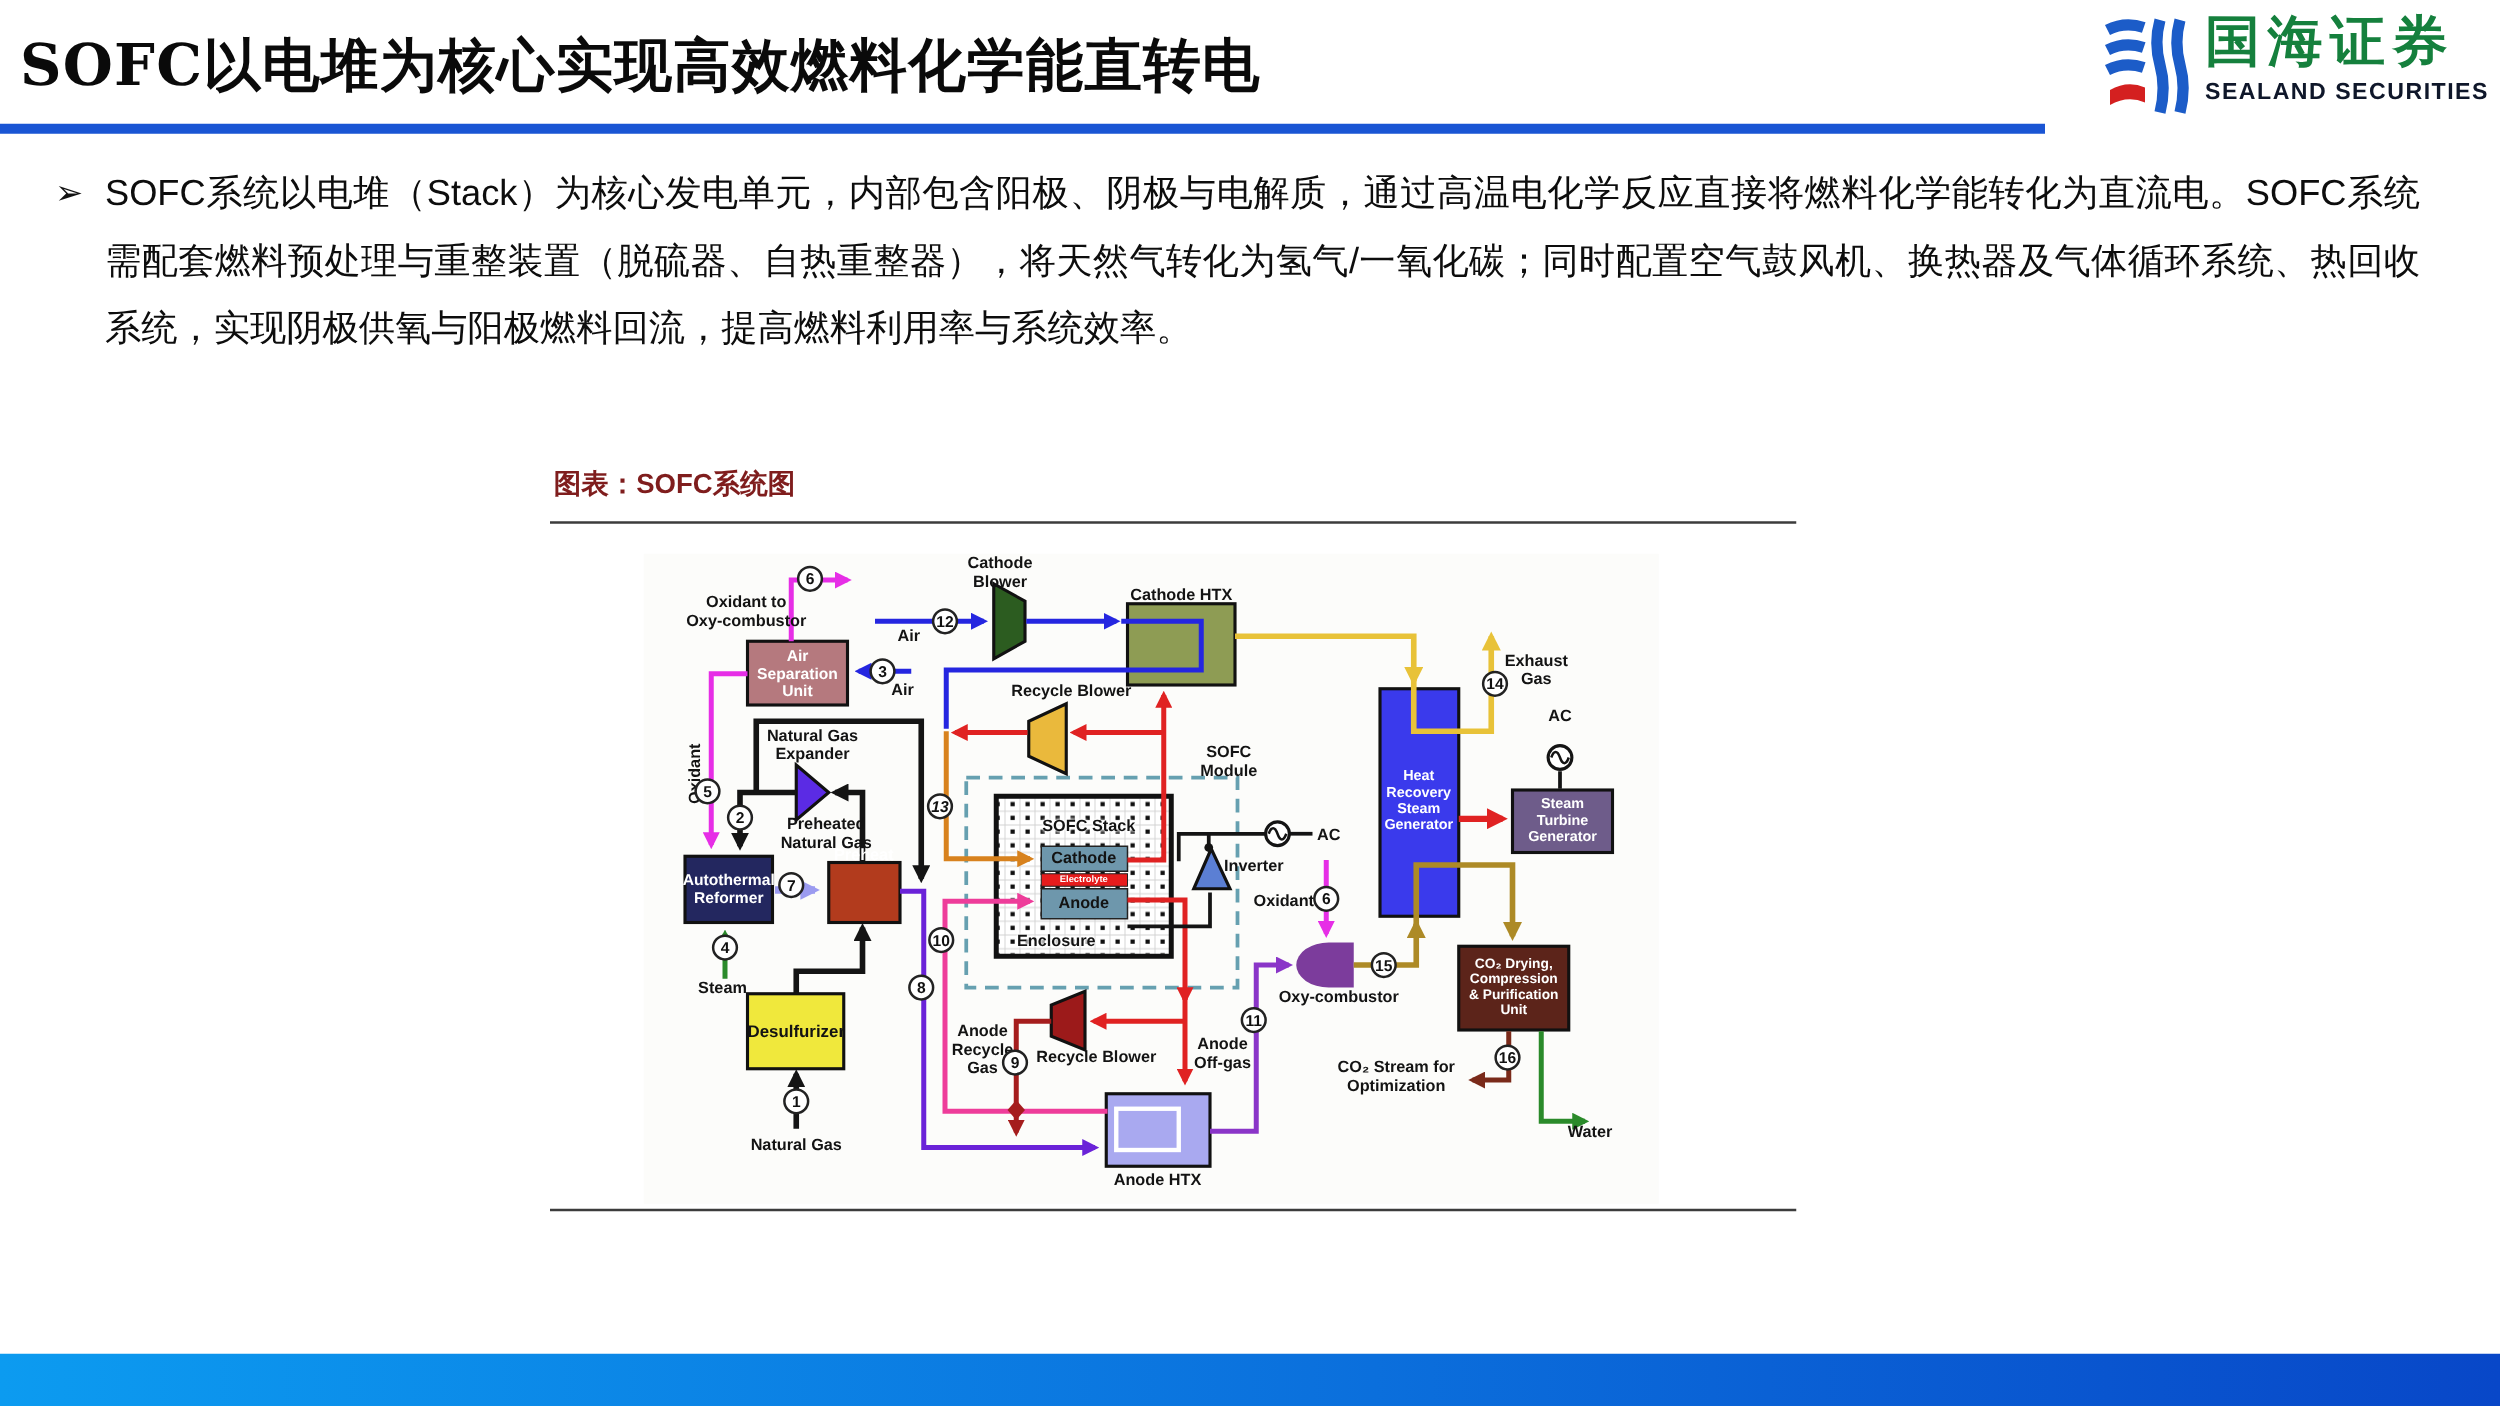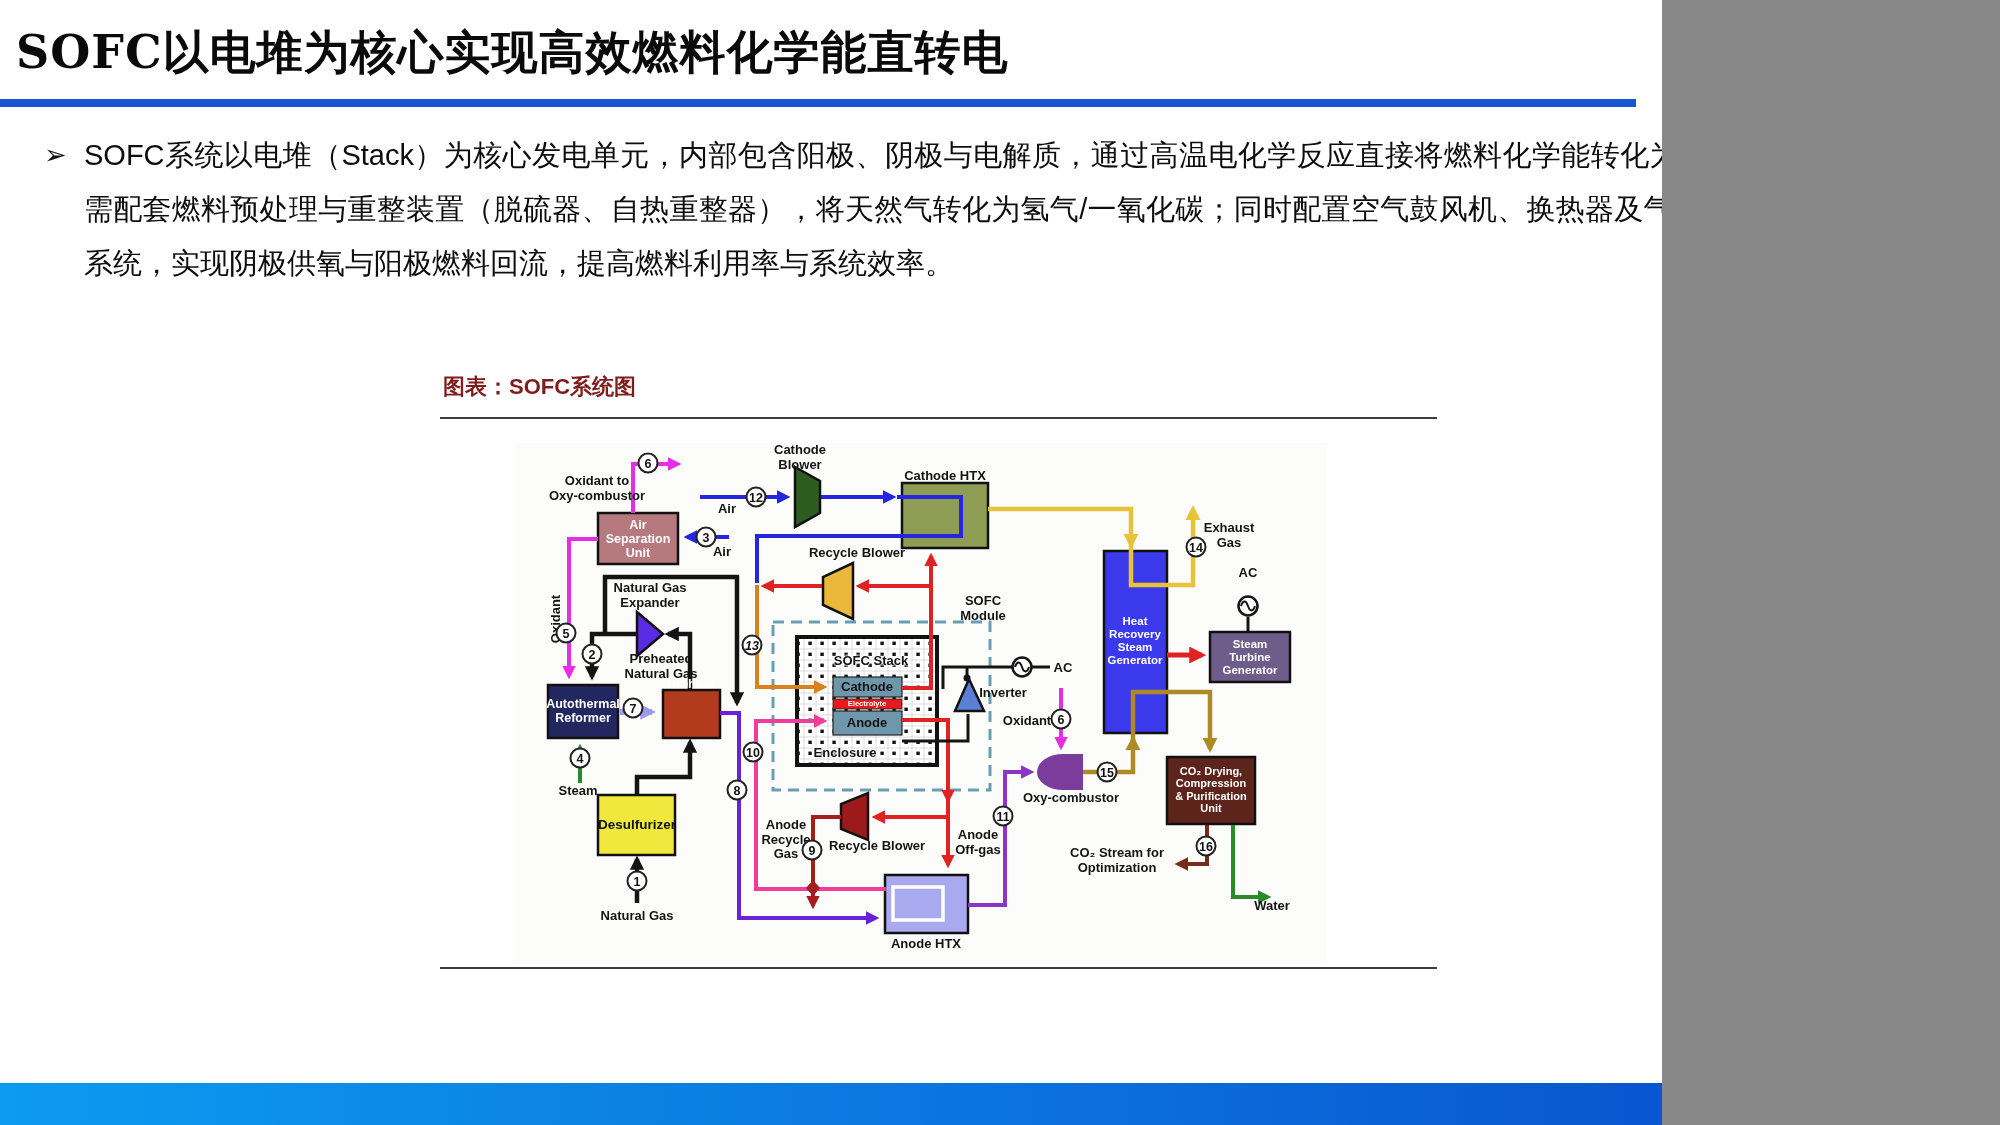--- a/index.html
+++ b/index.html
@@ -1,16 +1,16 @@
 <!DOCTYPE html>
 <html><head>
 <meta charset="utf-8">
 <style>
   html,body{margin:0;padding:0;background:#888;}
-  .page{position:relative;width:1662px;height:1125px;background:#ffffff;overflow:hidden;
+  .page{position:relative;width:2000px;height:1125px;background:#ffffff;overflow:hidden;
         font-family:"Liberation Sans","DejaVu Sans",sans-serif;}
   
   .title{position:absolute;left:16px;top:22px;font-family:"DejaVu Serif","Liberation Serif",serif;
          font-size:46px;font-weight:bold;color:#0a0a0a;letter-spacing:1px;white-space:nowrap;}
   .title-rule{position:absolute;left:0;top:99px;width:1636px;height:8px;background:#1a55d4;}
   .logo{position:absolute;left:1682px;top:12px;display:flex;align-items:flex-start;}
   .logo-text{margin-left:10px;}
   .logo-cn{font-size:44px;font-weight:bold;color:#15803d;letter-spacing:6px;line-height:50px;font-family:Liberation Mono, monospace;}
   .logo-en{font-size:18.5px;font-weight:bold;color:#0f172a;letter-spacing:1.2px;line-height:22px;}
   

